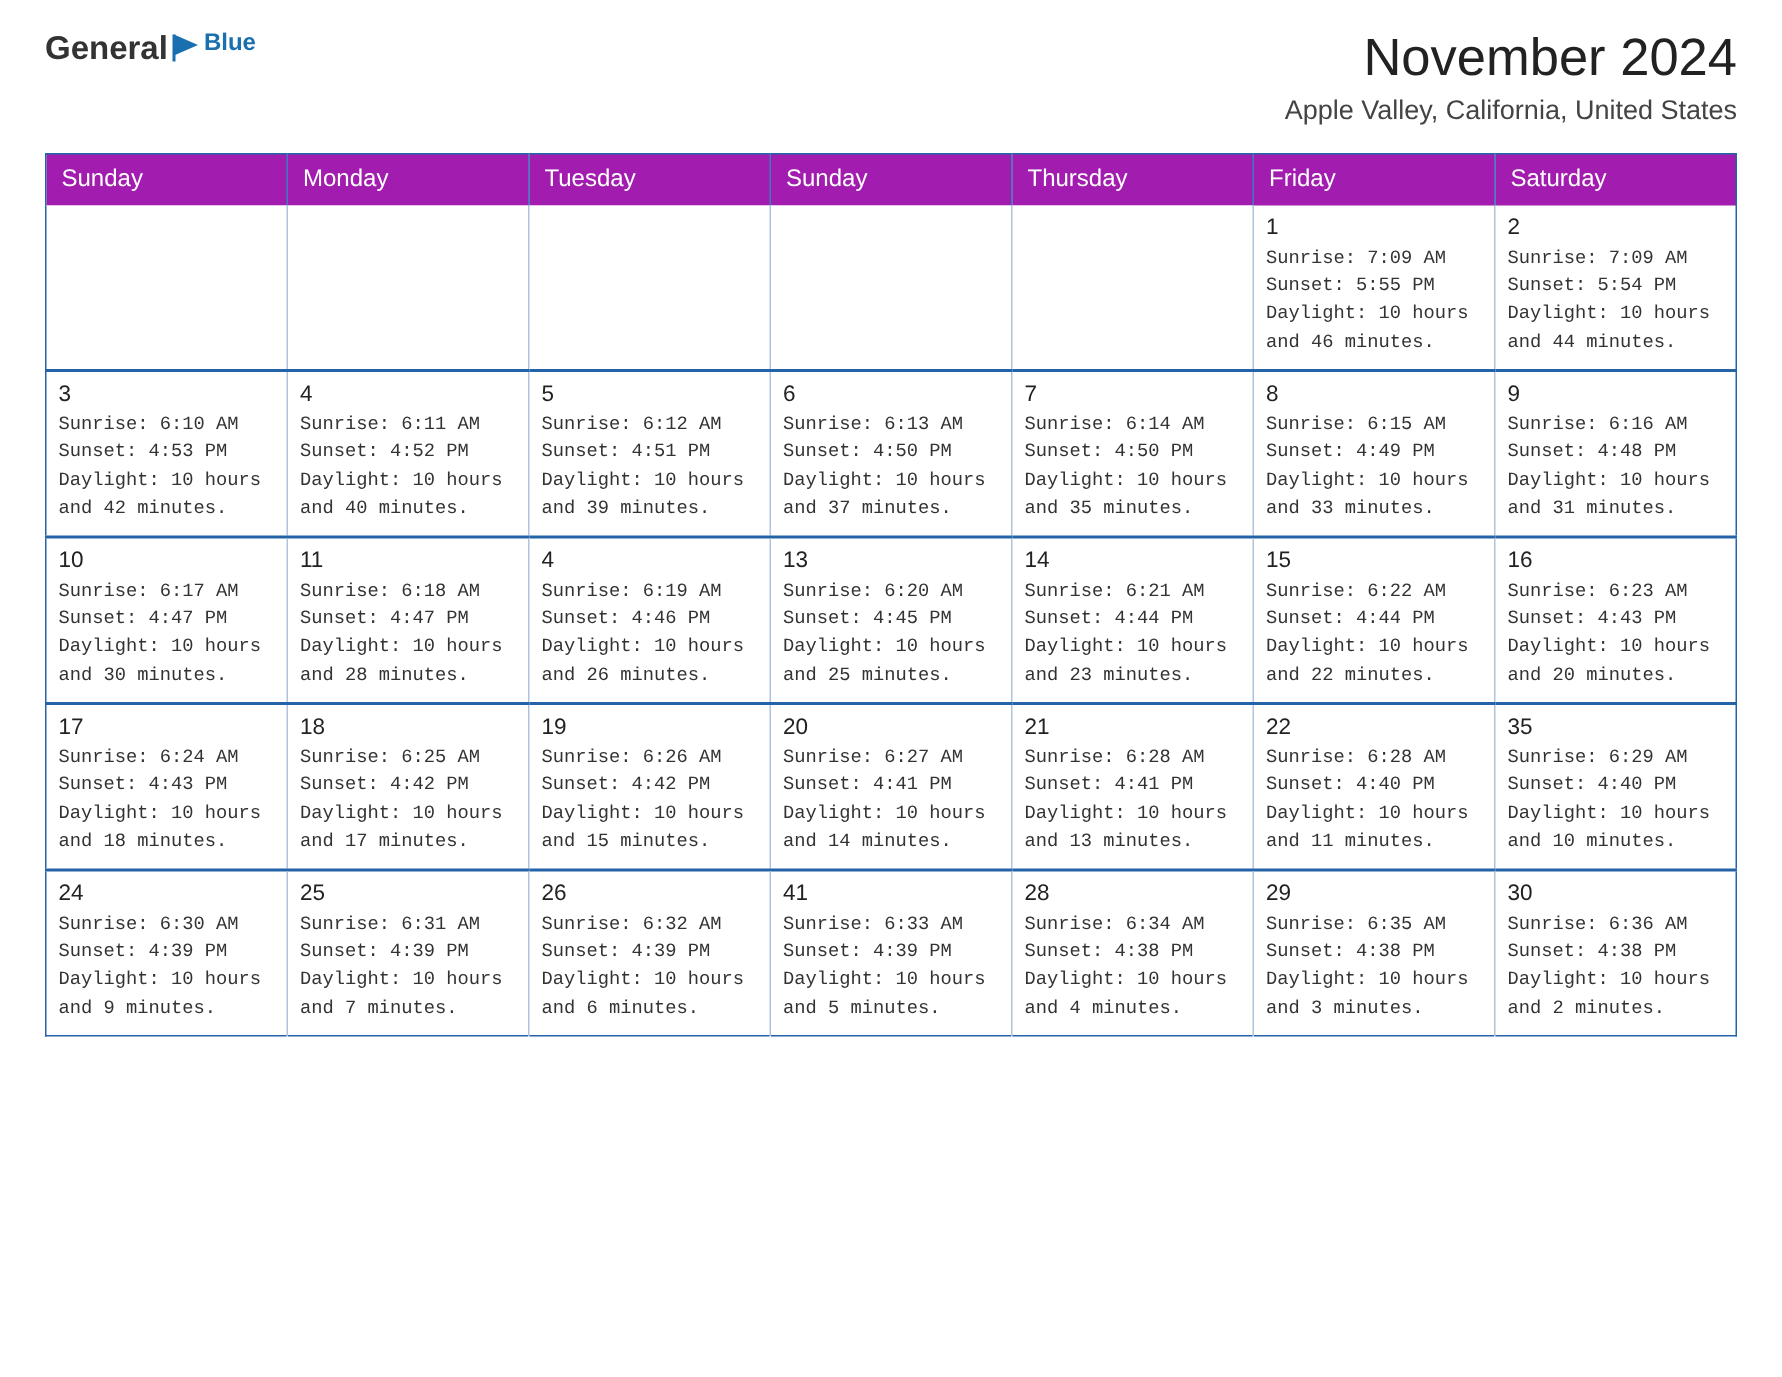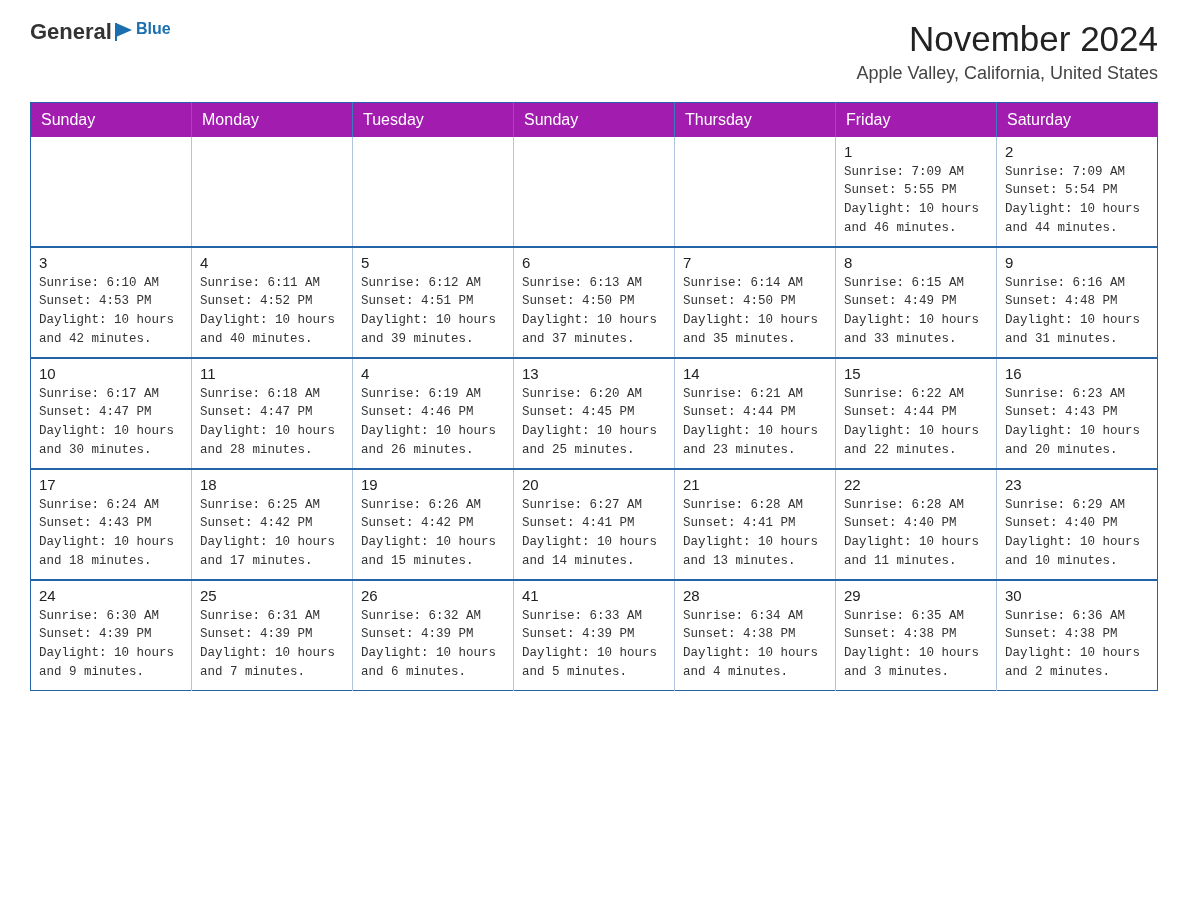--- a/index.html
+++ b/index.html
@@ -240,21 +240,21 @@
         </td>
         <td>
           <span class="day-number">21</span>
           <div class="day-info">Sunrise: 6:28 AM<br>Sunset: 4:41 PM<br>Daylight: 10 hours and 13 minutes.</div>
         </td>
         <td>
           <span class="day-number">22</span>
           <div class="day-info">Sunrise: 6:28 AM<br>Sunset: 4:40 PM<br>Daylight: 10 hours and 11 minutes.</div>
         </td>
         <td>
-          <span class="day-number">23</span>
+          <span class="day-number">35</span>
           <div class="day-info">Sunrise: 6:29 AM<br>Sunset: 4:40 PM<br>Daylight: 10 hours and 10 minutes.</div>
         </td>
       </tr>
       <tr>
         <td>
           <span class="day-number">24</span>
           <div class="day-info">Sunrise: 6:30 AM<br>Sunset: 4:39 PM<br>Daylight: 10 hours and 9 minutes.</div>
         </td>
         <td>
           <span class="day-number">25</span>

